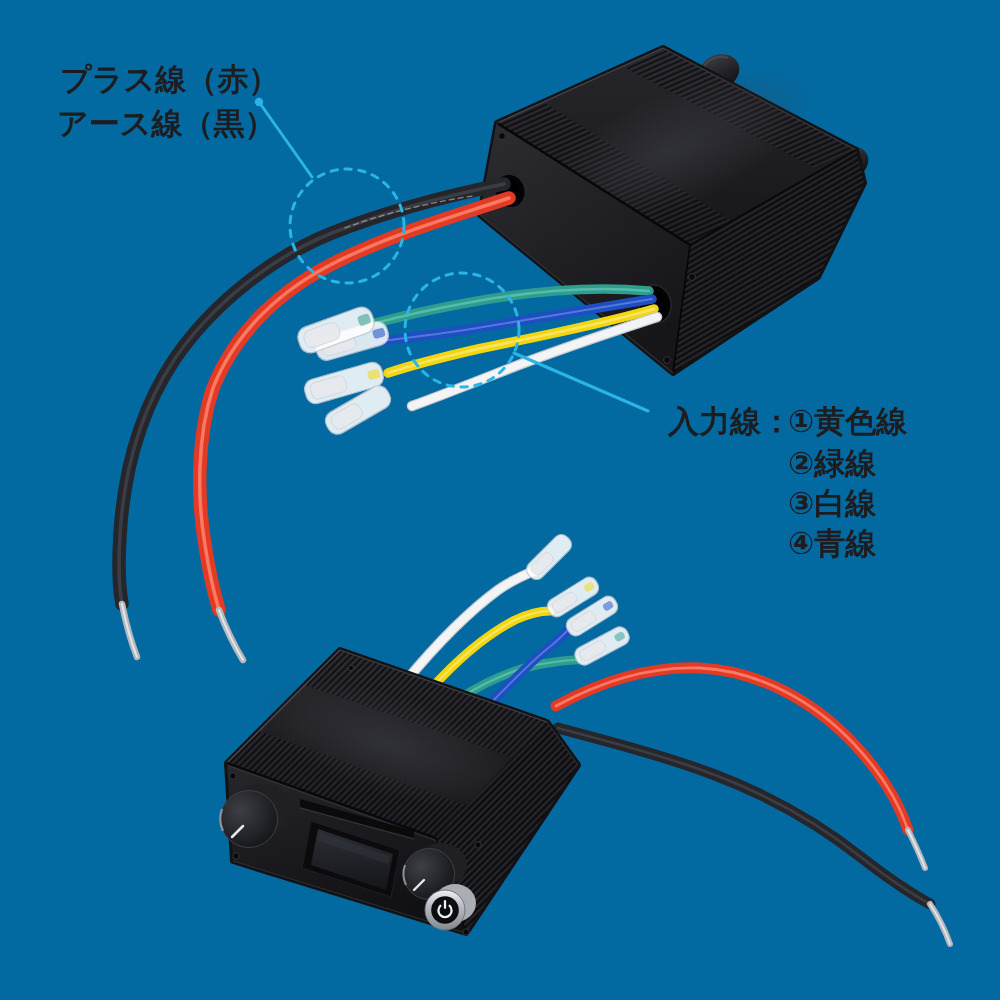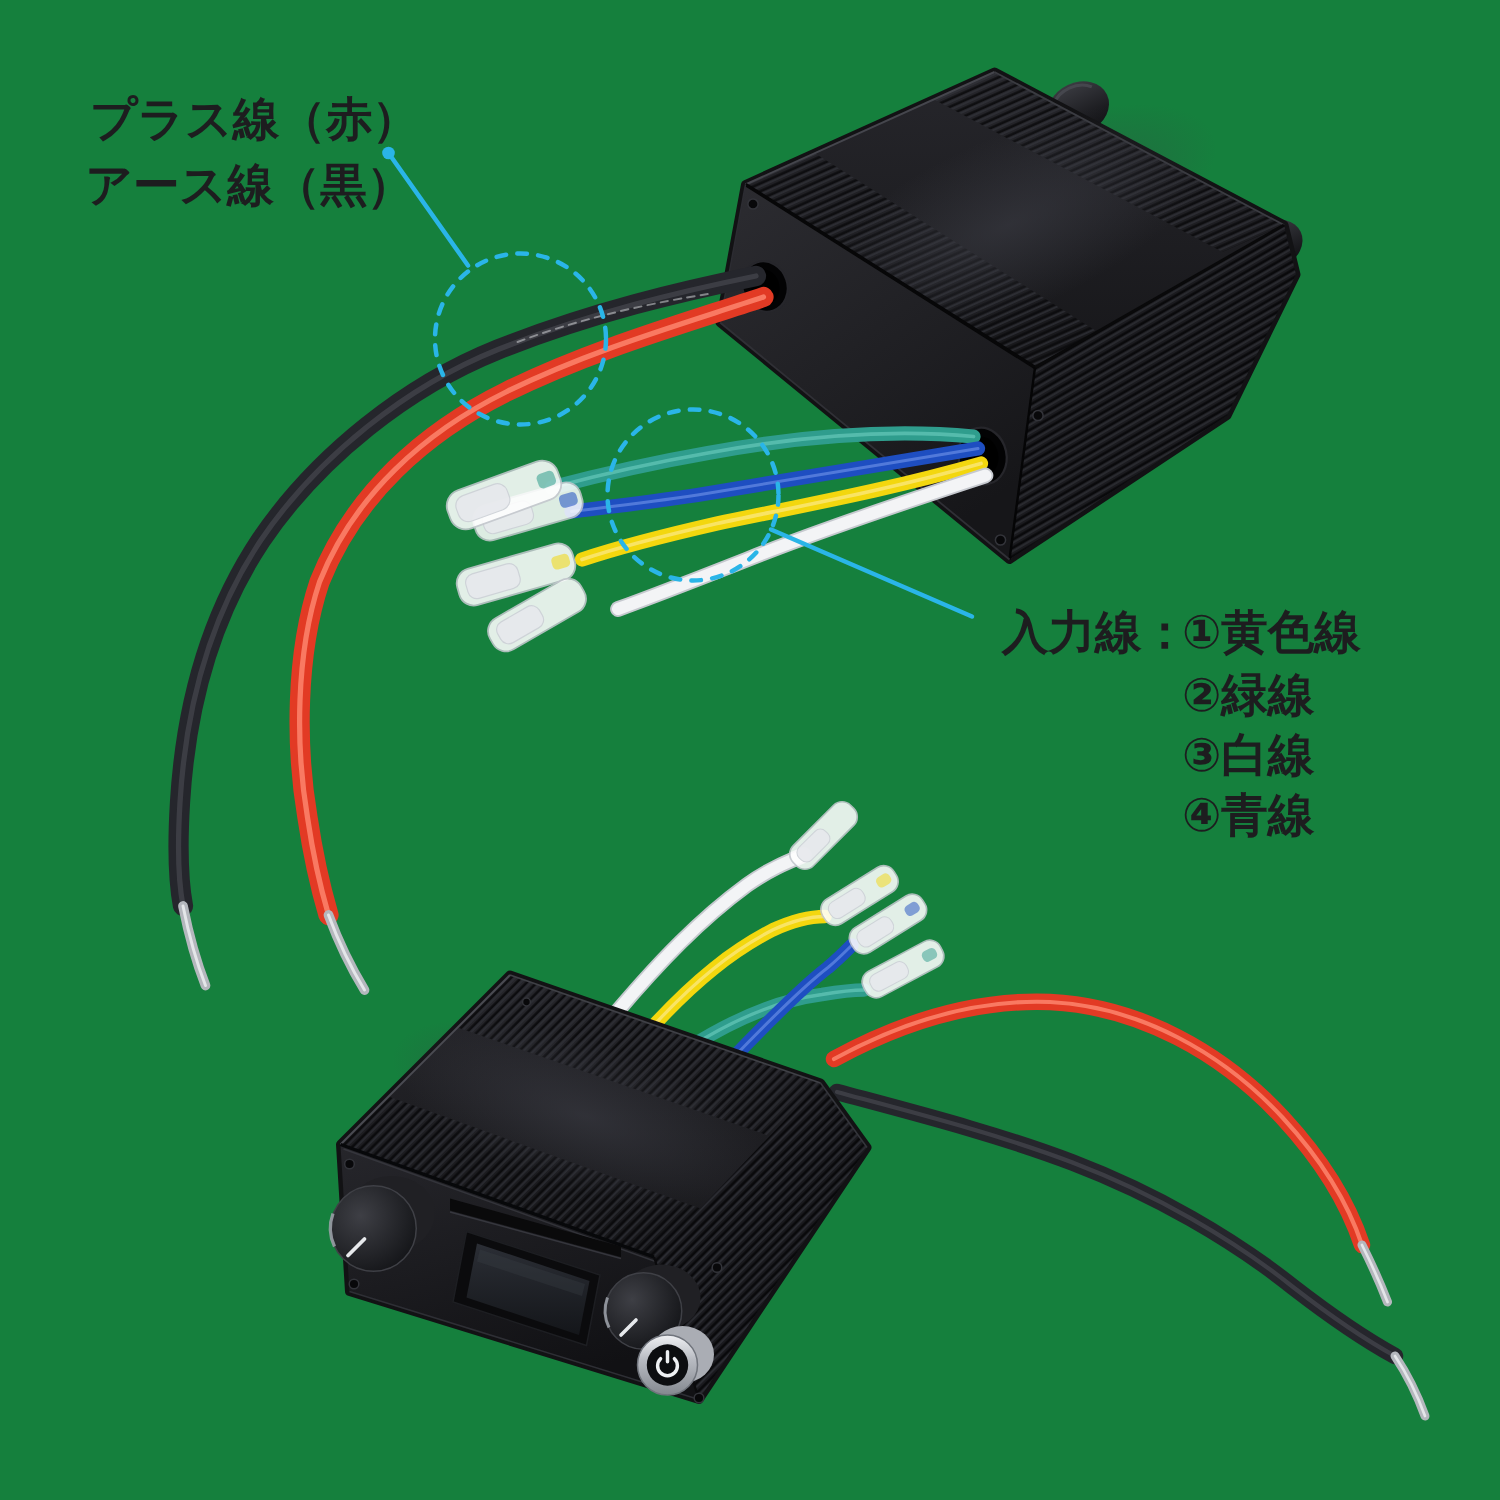--- a/index.html
+++ b/index.html
@@ -1,17 +1,17 @@
 <!DOCTYPE html>
 <html><head>
 <meta charset="utf-8">
 <style>
   html,body{margin:0;padding:0;background:#ffffff;}
   body{font-family:"DejaVu Sans",sans-serif;}
-  .stage{position:relative;width:1000px;height:1000px;background:#15803d;overflow:hidden;}
+  .stage{position:relative;width:1000px;height:1000px;background:#0369a1;overflow:hidden;}
   svg{display:block;}
   .jp-label{font-family:"DejaVu Sans",sans-serif;font-weight:600;}
 </style>
 </head>
 <body>
 
 <div class="stage">
 <svg width="1000" height="1000" viewBox="0 0 1000 1000" xmlns="http://www.w3.org/2000/svg">
   <defs>
     <linearGradient id="faceTopGrad" x1="0" y1="0" x2="0" y2="1">

